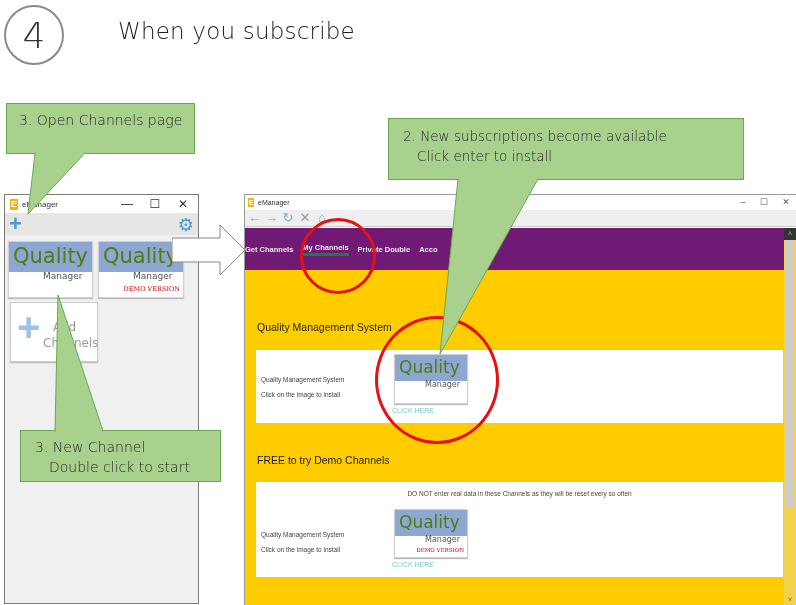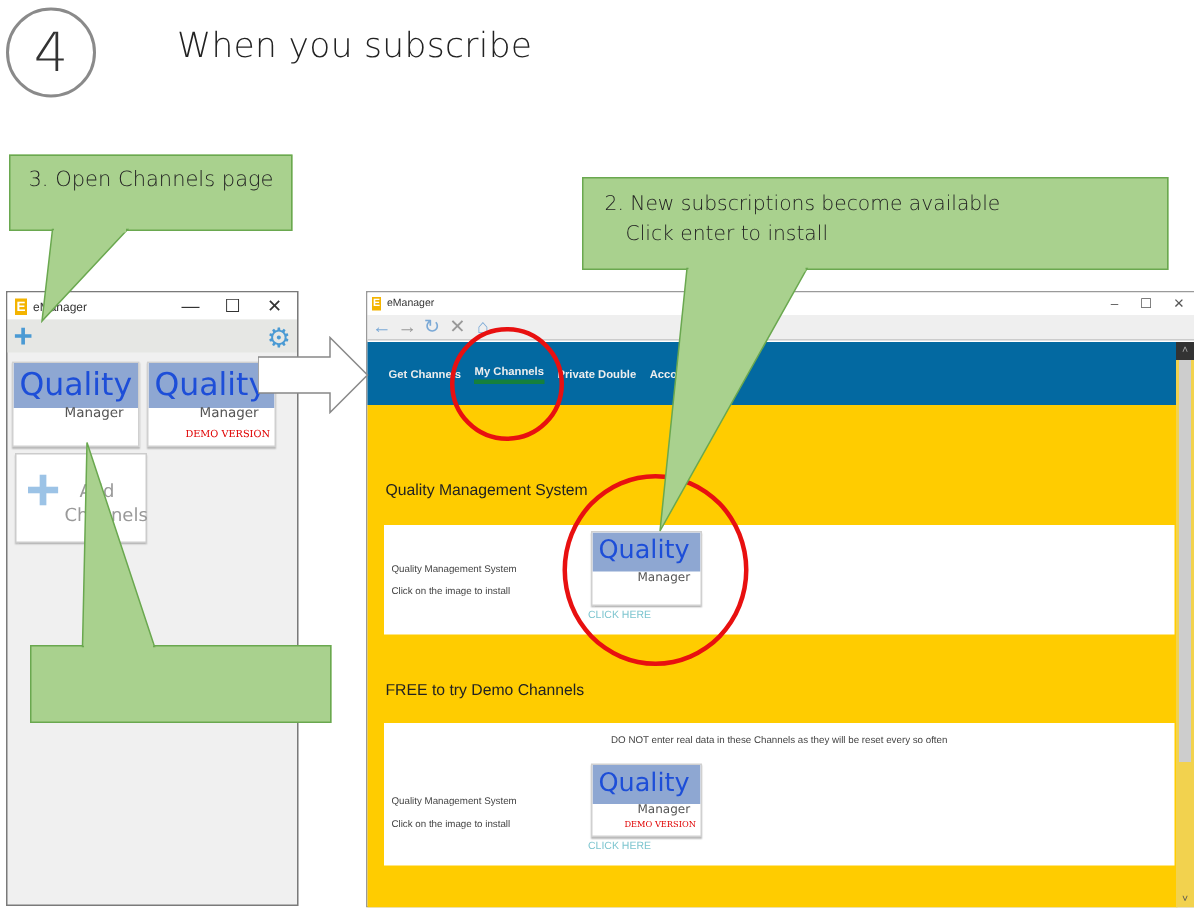--- a/index.html
+++ b/index.html
@@ -5,55 +5,55 @@
   * { box-sizing: border-box; margin: 0; padding: 0; }
   body { width: 796px; height: 605px; position: relative; background: #ffffff; overflow: hidden; font-family: "Liberation Sans", sans-serif; color: #222; }
 
   
   .step-circle { position: absolute; left: 4px; top: 5px; width: 60px; height: 60px; border: 2px solid #8a8a8a; border-radius: 50%; display: flex; align-items: center; justify-content: center; font-family: "DejaVu Sans", sans-serif; font-size: 36px; font-weight: 200; color: #333; }
   .page-title { position: absolute; left: 118px; top: 18px; font-family: "DejaVu Sans", sans-serif; font-size: 23px; font-weight: 200; color: #222; letter-spacing: 0.2px; }
 
   
   .callout { position: absolute; background: #a9d18e; border: 1px solid #6aa84f; color: #222; font-family: "DejaVu Sans", sans-serif; font-weight: 200; z-index: 20; }
   .c1 { left: 6px; top: 103px; width: 189px; height: 51px; font-size: 14px; padding: 8px 0 0 12px; }
-  .c2 { left: 388px; top: 118px; width: 391px; height: 62px; font-size: 13.5px; padding: 7px 0 0 14px; line-height: 20px; }
+  .c2 { left: 388px; top: 118px; width: 356px; height: 62px; font-size: 13.5px; padding: 7px 0 0 14px; line-height: 20px; }
   .c3 { left: 20px; top: 430px; width: 201px; height: 52px; font-size: 14px; padding: 6px 0 0 14px; line-height: 20px; }
   .c-line2 { padding-left: 14px; display: block; }
 
   
   .small-win { position: absolute; left: 4px; top: 194px; width: 195px; height: 410px; border: 1px solid #7a7a7a; background: #f0f0f0; }
   .small-titlebar { height: 18px; background: #fff; display: flex; align-items: center; padding-left: 5px; font-size: 8px; color: #333; }
   .app-logo { width: 8px; height: 11px; background: #f4b400; color: #fff; font-size: 9px; font-weight: bold; line-height: 11px; text-align: center; margin-right: 4px; }
   .win-ctl { position: absolute; top: 0; font-size: 12px; color: #333; width: 20px; text-align: center; line-height: 18px; }
   .small-toolbar { height: 22px; background: #e6e7e4; position: relative; }
   .plus-icon { position: absolute; left: 4px; top: 2px; font-size: 22px; line-height: 18px; color: #4a9ad4; font-weight: bold; }
   .gear-icon { position: absolute; right: 4px; top: 1px; font-size: 18px; color: #4a9ad4; }
 
   .tile { position: absolute; background: #fff; border: 1px solid #d0d0d0; box-shadow: 0 1px 1px #bbb; }
   .qm-logo { position: absolute; left: 0; top: 0; right: 0; overflow: hidden; }
   .qm-top { background: #8ea7d2; height: 55%; }
-  .qm-word { position: absolute; left: 4%; top: 4%; font-family: "DejaVu Sans", sans-serif; color: #1d4ed8; white-space: nowrap; }
+  .qm-word { position: absolute; left: 4%; top: 4%; font-family: "DejaVu Sans", sans-serif; color: #4d7c0f; white-space: nowrap; }
   .qm-sub { position: absolute; font-family: "DejaVu Sans", sans-serif; color: #555; white-space: nowrap; }
   .qm-demo { position: absolute; right: 3px; font-family: "DejaVu Serif", serif; font-weight: normal; color: #e00000; white-space: nowrap; }
 
   .add-tile { position: absolute; left: 5px; top: 107px; width: 88px; height: 60px; background: #fff; border: 1px solid #ccc; box-shadow: 0 1px 1px #bbb; }
   .add-plus { position: absolute; left: 6px; top: 4px; font-size: 40px; color: #9cc3e6; font-weight: bold; line-height: 40px; }
   .add-label { position: absolute; left: 32px; top: 16px; font-size: 12px; color: #999; line-height: 16px; font-family: "DejaVu Sans", sans-serif; }
 
   
   .arrow { position: absolute; left: 172px; top: 224px; z-index: 5; }
 
   
   .big-win { position: absolute; left: 244px; top: 194px; width: 553px; height: 411px; border: 1px solid #9a9a9a; background: #fff; }
   .big-titlebar { height: 15px; background: #fff; display: flex; align-items: center; padding-left: 3px; font-size: 7px; color: #333; position: relative; }
   .big-titlebar .app-logo { width: 6px; height: 9px; font-size: 7px; line-height: 9px; }
   .big-ctl { position: absolute; top: 0; font-size: 9px; color: #555; width: 16px; text-align: center; line-height: 15px; }
   .big-nav { height: 17px; background: #efefef; display: flex; align-items: center; gap: 5px; padding-left: 3px; font-size: 13px; color: #7ba9d6; border-bottom: 1px solid #ccc; }
   .nav-ic { width: 12px; text-align: center; line-height: 14px; }
-  .menubar { position: absolute; left: 0; top: 33px; width: 540px; height: 42px; background: #0369a1; display: flex; align-items: center; padding-left: 14px; gap: 9px; }
+  .menubar { position: absolute; left: 0; top: 33px; width: 540px; height: 42px; background: #701a75; display: flex; align-items: center; gap: 9px; }
   .menu-item { color: #eee; font-size: 7.5px; font-weight: bold; white-space: nowrap; }
   .menu-item.active { border-bottom: 3px solid #15803d; padding-bottom: 1px; }
   .content { position: absolute; left: 0; top: 75px; width: 540px; height: 335px; background: #ffcc00; }
   .section-title { position: absolute; left: 12px; font-size: 10.5px; color: #222; }
   .card { position: absolute; left: 11px; width: 527px; background: #fff; }
   .card-text { position: absolute; left: 5px; font-size: 6.5px; color: #444; line-height: 15px; }
   .click-here { position: absolute; font-size: 7px; color: #7dc5cf; }
   .card-note { position: absolute; left: 0; right: 0; top: 8px; text-align: center; font-size: 6.5px; color: #444; }
 
   .scrollbar { position: absolute; right: 0; top: 33px; width: 12px; height: 377px; background: #f2d24e; }
@@ -192,13 +192,15 @@
 </svg>
 
 <div class="callout c1">
   <span>3. Open Channels page</span>
 </div>
 <div class="callout c2">
   <span style="display:block">2. New subscriptions become available</span>
   <span class="c-line2">Click enter to install</span>
 </div>
 <div class="callout c3">
+  <span style="display:block">3. New Channel</span>
+  <span class="c-line2">Double click to start</span>
 </div>
 
 </body></html>

